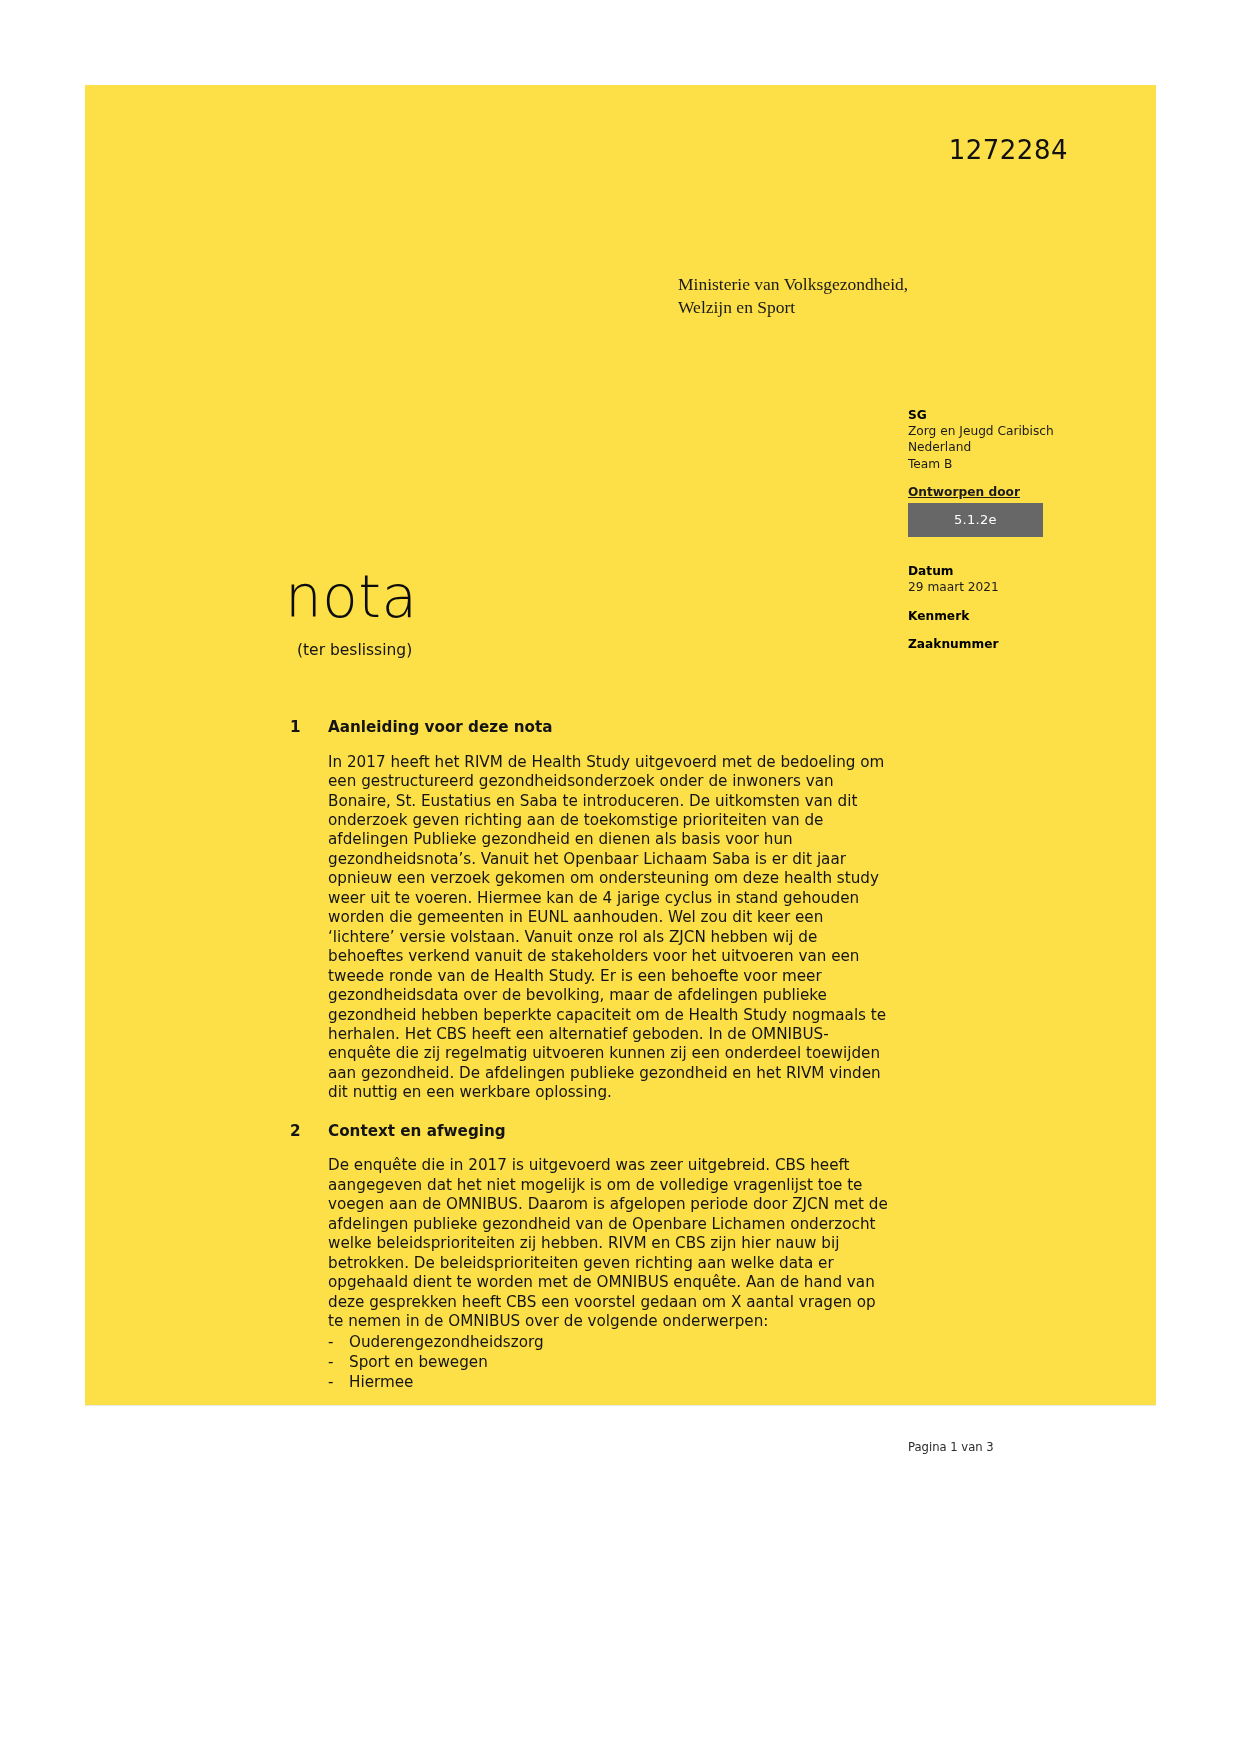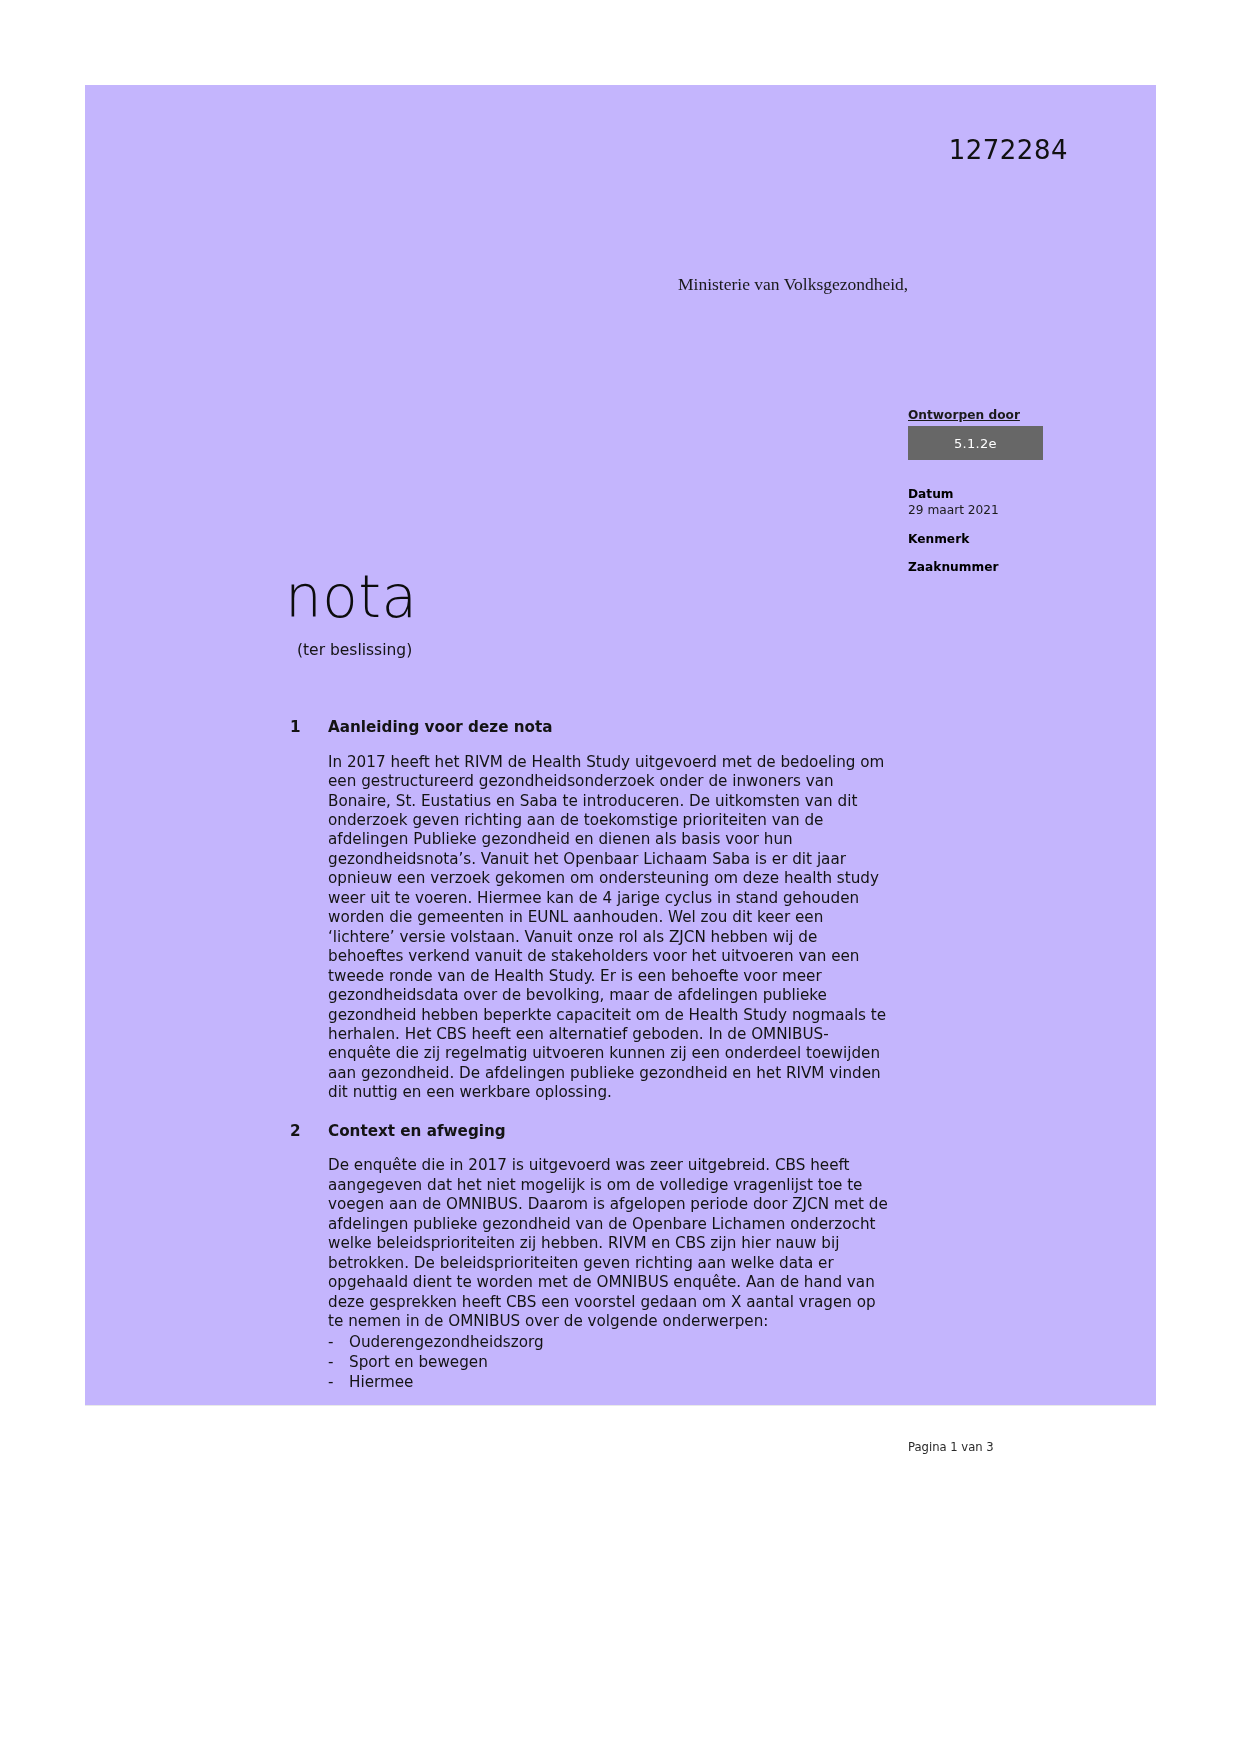--- a/index.html
+++ b/index.html
@@ -16,21 +16,21 @@
     overflow: hidden;
   }
 
   
   .page-sheet {
     position: absolute;
     left: 85px;
     top: 85px;
     width: 1071px;
     height: 1320px;
-    background: #c4b5fd;
+    background: #fde047;
     box-shadow: 0 0 0 0 transparent;
   }
   .page-sheet::after {
     content: "";
     position: absolute;
     left: 0; right: 0; bottom: -1px;
     height: 1px;
     background: #e9e9e9;
   }
 
@@ -176,24 +176,31 @@
 </style>
 </head>
 <body>
 
 <div class="page-sheet">
 
   <div class="doc-number">1272284</div>
 
   <div class="masthead">
     <div>Ministerie van Volksgezondheid,</div>
+    <div>Welzijn en Sport</div>
   </div>
 
   <div class="meta">
 
+    <div class="meta-block-org">
+      <div class="lbl">SG</div>
+      <div class="val">Zorg en Jeugd Caribisch</div>
+      <div class="val">Nederland</div>
+      <div class="val">Team B</div>
+    </div>
 
     <div>
       <span class="lbl-underline">Ontworpen door</span>
       <div class="redaction">
         <span>5.1.2e</span>
       </div>
     </div>
 
     <div class="meta-spacer-md"></div>
 

